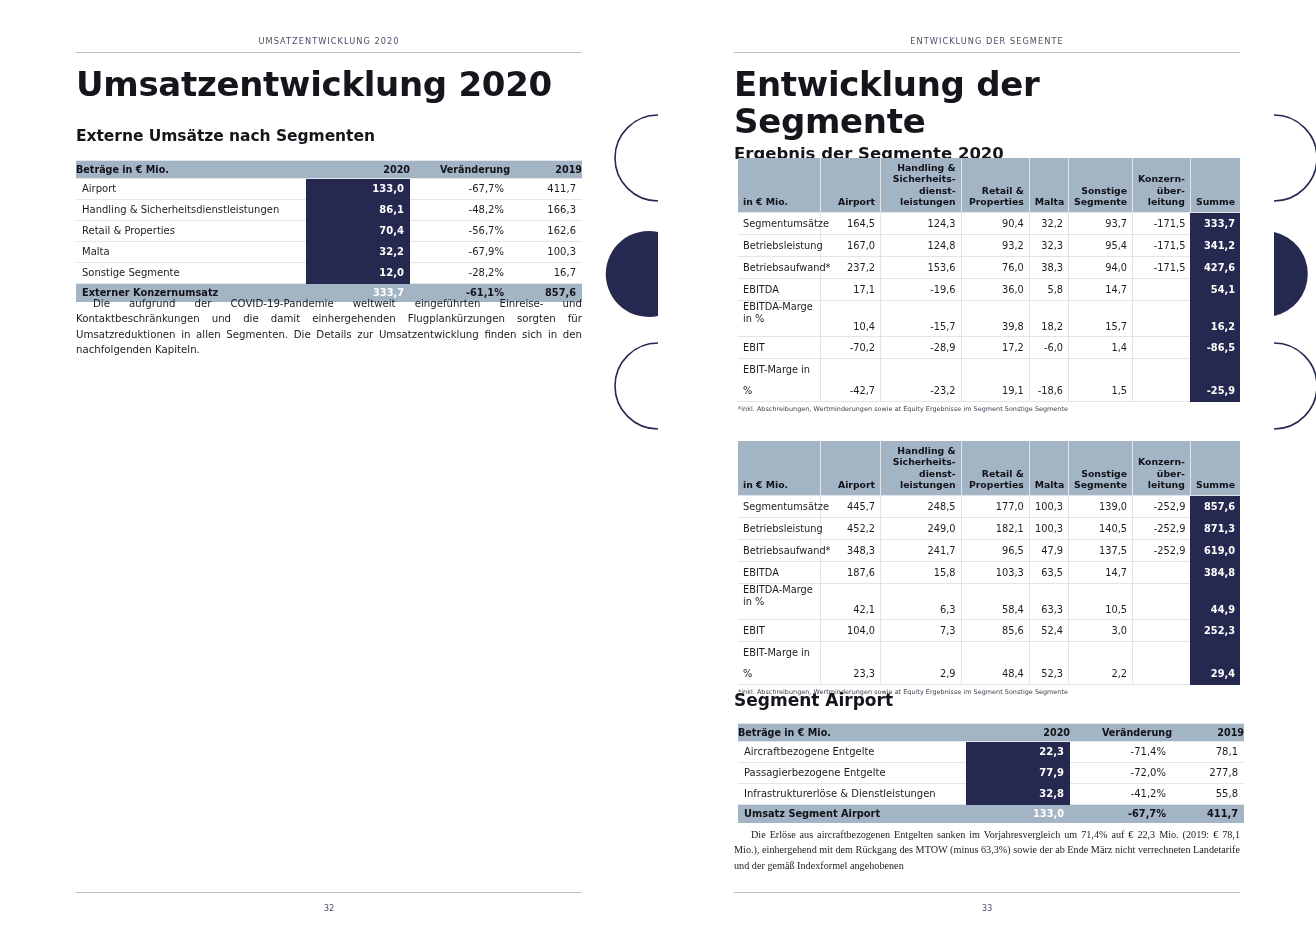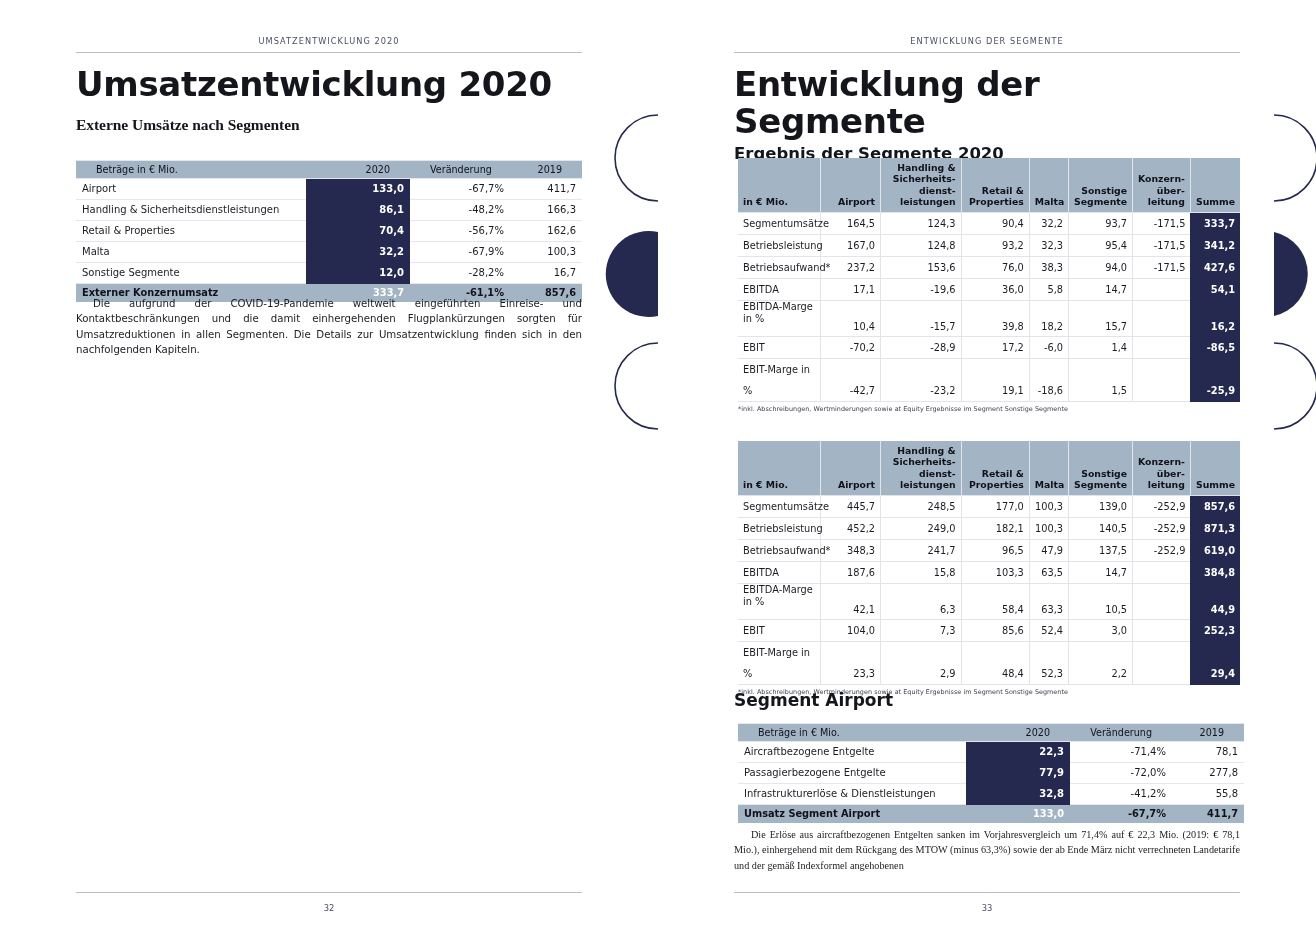--- a/index.html
+++ b/index.html
@@ -56,22 +56,22 @@
     text-indent:17px;
   }
 
   
   table{border-collapse:collapse;width:100%;table-layout:fixed;}
   td,th{padding:0;vertical-align:bottom;}
 
   
   .t-simple{font-size:10px;color:#1b1c22;}
   .t-simple .hdr td{
-    background:#a3b4c4;color:#11121a;font-weight:normal;
-    height:17px;line-height:17px;padding:0 20px;
+    background:#a3b4c4;color:#11121a;font-weight:bold;
+    height:17px;line-height:17px;padding:0 0;
     font-size:9.6px;
   }
   .t-simple tbody td{
     height:20px;line-height:20px;padding:0 6px;
     border-bottom:1px solid #e3e6ea;
     font-size:10px;
   }
   .t-simple tbody tr:first-child td{border-top:1px solid #e3e6ea;}
   .t-simple td.num{text-align:right;}
   .t-simple td.hl{
@@ -138,21 +138,21 @@
 
 <div class="spread">
 
   <div class="page left">
     <div class="page-inner">
       <div class="runhead">UMSATZENTWICKLUNG 2020</div>
       <div class="runrule"></div>
 
       <div class="h1">Umsatzentwicklung 2020</div>
 
-      <div class="h2" style="position:absolute;left:0;top:116px;font-family:Liberation Serif, serif;">Externe Umsätze nach Segmenten</div>
+      <div class="h2" style="position:absolute;left:0;top:127px;">Externe Umsätze nach Segmenten</div>
 
       <div style="position:absolute;left:0;right:0;top:160px;">
         <table class="t-simple">
           <colgroup>
             <col style="width:230px">
               <col style="width:104px">
               <col style="width:100px">
               <col style="width:72px">
           </colgroup>
           <tbody>

